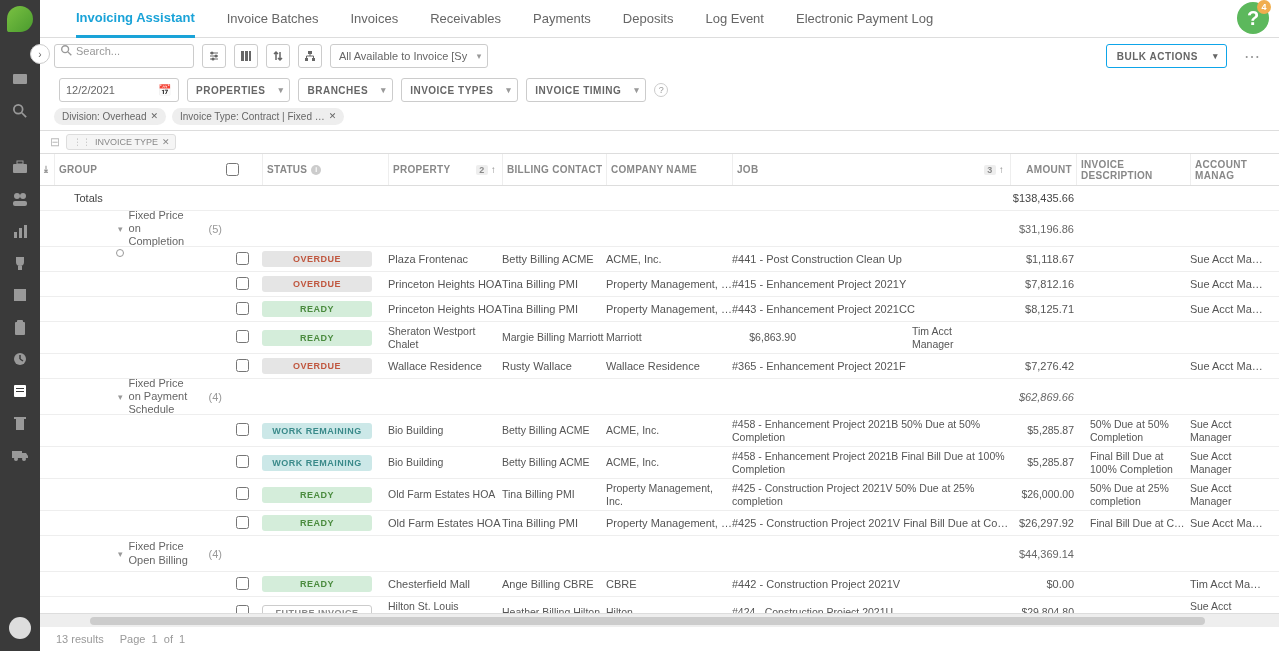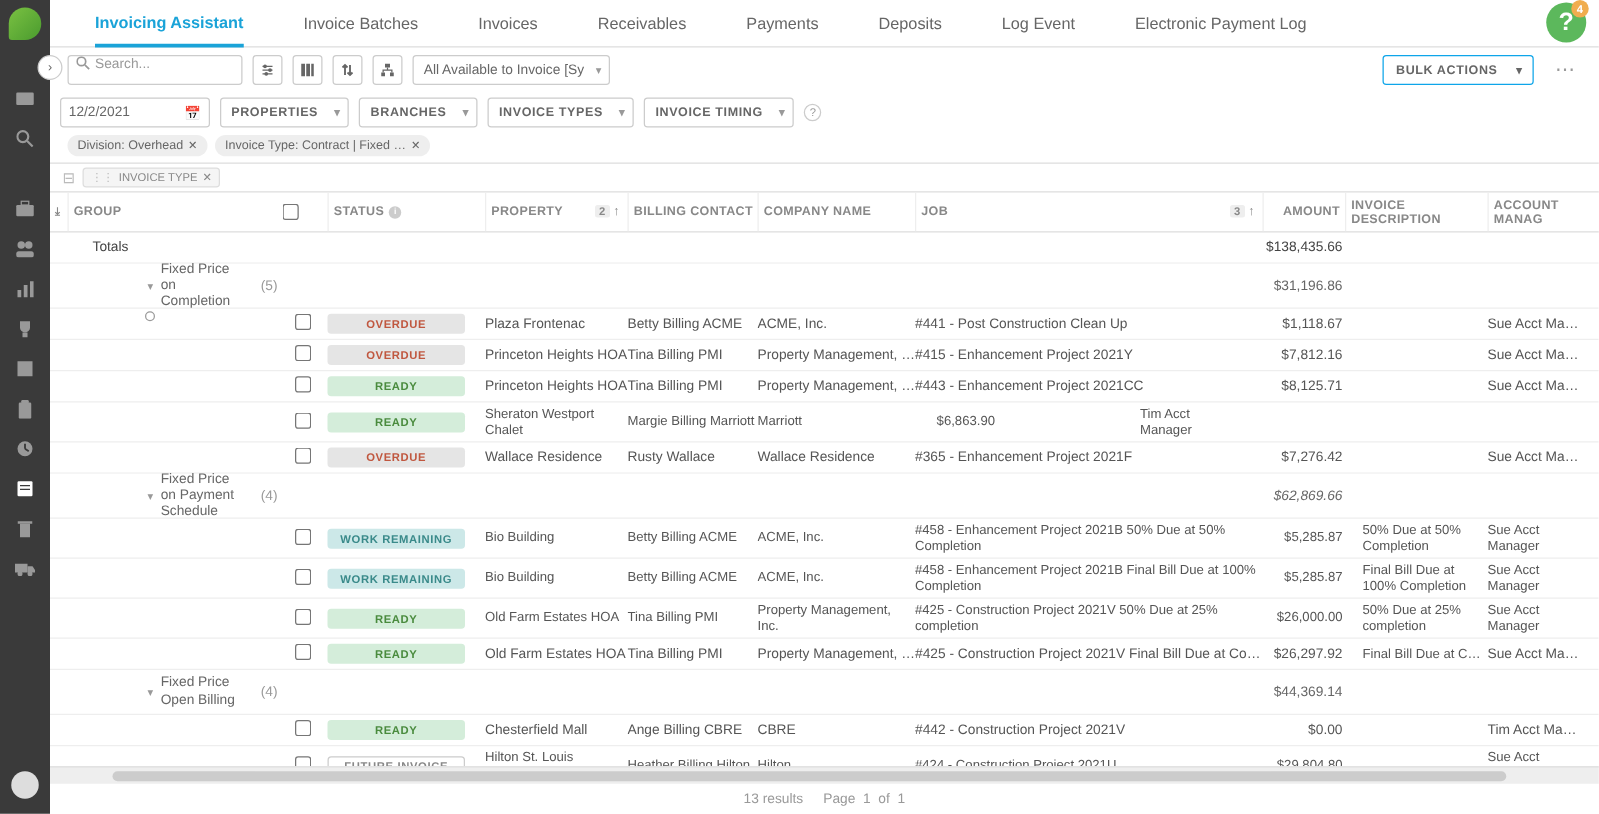--- a/index.html
+++ b/index.html
@@ -9,36 +9,36 @@
 .left-rail .logo { width: 26px; height: 26px; background: linear-gradient(135deg, #7ac142, #4a9b2e); border-radius: 50% 50% 50% 10%; }
 .left-rail .expand-btn { position: absolute; left: 30px; top: 44px; width: 20px; height: 20px; background: #fff; border: 1px solid #ccc; border-radius: 50%; display:flex; align-items:center; justify-content:center; font-size:10px; color:#666; z-index: 10;}
 .left-rail .rail-icon { width: 18px; height: 18px; color: #999; display:flex; align-items:center; justify-content:center; cursor:pointer; }
 .left-rail .rail-icon.active { color: #fff; }
 .left-rail .rail-icon svg { fill: currentColor; }
 .left-rail .spacer { height: 10px; }
 .left-rail .avatar { width: 22px; height: 22px; background: #ddd; border-radius: 50%; margin-top: auto; margin-bottom: 12px; }
 
 .main { position: absolute; left: 40px; top: 0; right: 0; bottom: 0; display: flex; flex-direction: column; }
 
-.top-tabs { height: 38px; border-bottom: 1px solid #ddd; display: flex; align-items: center; padding-left: 36px; gap: 48px; font-size: 13px; color: #666; position: relative; }
+.top-tabs { height: 38px; border-bottom: 1px solid #ddd; display: flex; align-items: center; padding-left: 36px; gap: 32px; font-size: 13px; color: #666; position: relative; }
 .top-tabs .tab { cursor: pointer; padding-bottom: 10px; margin-top: 10px; }
 .top-tabs .tab.active { color: #1aa3d8; font-weight: 600; border-bottom: 3px solid #1aa3d8; }
 .help-btn { position: absolute; right: 10px; top: 2px; width: 32px; height: 32px; background: #5cb85c; border-radius: 50%; color:#fff; font-size:20px; font-weight:bold; display:flex; align-items:center; justify-content:center; }
 .help-btn .badge { position: absolute; top:-2px; right:-2px; width:14px; height:14px; background:#f0ad4e; border-radius:50%; font-size:9px; display:flex; align-items:center; justify-content:center;}
 
 .toolbar1 { height: 36px; display: flex; align-items: center; padding: 0 14px; gap: 8px; }
 .search-box { width: 140px; height: 24px; border: 1px solid #ccc; border-radius: 3px; display:flex; align-items:flex-start; padding: 0 6px; color:#999; font-size:11px; gap:4px;}
 .tool-btn { width: 24px; height: 24px; border: 1px solid #ccc; border-radius: 3px; display:flex; align-items:center; justify-content:center; color:#666; cursor:pointer; font-size:11px;}
 .sys-select { height: 24px; border: 1px solid #ccc; border-radius: 3px; padding: 0 20px 0 8px; font-size: 11px; color:#666; display:flex; align-items:center; position:relative; min-width: 140px;}
 .sys-select::after { content:"▾"; position:absolute; right:6px; font-size:9px; color:#999;}
 .bulk-btn { margin-left: auto; height: 24px; border: 1px solid #0ea5e9; border-radius: 3px; padding: 0 28px 0 10px; font-size:10px; font-weight:600; color:#666; letter-spacing:0.5px; display:flex; align-items:center; position:relative;}
 .bulk-btn::after { content:"▾"; position:absolute; right:8px; font-size:9px;}
 .dots-btn { width: 26px; height: 24px; display:flex; align-items:center; justify-content:center; color:#999; font-size:16px; cursor:pointer; margin-left:4px;}
 
-.toolbar2 { height: 32px; display:flex; align-items:center; padding: 0 8px; gap: 8px;}
+.toolbar2 { height: 32px; display:flex; align-items:center; padding: 0 19px; gap: 8px;}
 .date-box { width: 120px; height: 24px; border:1px solid #ccc; border-radius:3px; padding:0 6px; font-size:11px; color:#666; display:flex; align-items:center; justify-content:space-between;}
 .filter-dd { height: 24px; border:1px solid #ccc; border-radius:3px; padding: 0 24px 0 8px; font-size:10px; font-weight:600; color:#666; letter-spacing:0.5px; display:flex; align-items:center; position:relative;}
 .filter-dd::after { content:"▾"; position:absolute; right:6px; font-size:9px; color:#999;}
 .help-icon { width:14px; height:14px; border:1px solid #ccc; border-radius:50%; font-size:9px; display:flex; align-items:center; justify-content:center; color:#999;}
 
 .filter-chips { height: 24px; display:flex; align-items:center; padding: 0 14px 4px; gap: 6px; }
 .chip { background: #eee; border-radius: 10px; padding: 3px 8px; font-size: 10px; color:#666; display:flex; align-items:center; gap:4px;}
 .chip .x { font-size:9px; cursor:pointer; }
 
 .group-bar { height: 24px; border-top:1px solid #ddd; border-bottom:1px solid #ddd; display:flex; align-items:center; padding: 0 10px; gap:6px;}
@@ -79,21 +79,21 @@
 .cell { overflow:hidden; text-overflow:ellipsis; white-space:nowrap; }
 .row .col-amount { padding-right: 2px; }
 .row .col-desc { font-size: 10.5px; }
 .row.data .col-property { font-size: 11px; }
 .row.multi { height: 32px; }
 .row.multi .cell { white-space: normal; line-height: 1.15; font-size: 10.5px; }
 
 .hscroll { height: 14px; background:#eee; border-top:1px solid #ddd; position:relative;}
 .hscroll .thumb { position:absolute; left:4%; width:90%; height:8px; top:3px; background:#ccc; border-radius:4px;}
 
-.footer { height: 24px; display:flex; align-items:center; justify-content:center; padding: 0 16px; gap: 16px; font-size: 11px; color:#999;}
+.footer { height: 24px; display:flex; align-items:center; justify-content:flex-start; padding: 0 16px; gap: 16px; font-size: 11px; color:#999;}
 
 .cursor-dot { position:absolute; left:116px; top:249px; width:8px; height:8px; border:1px solid #999; border-radius:50%;}
 .table-head > div { border-left: 1px solid #eee; height: 100%; display:flex; align-items:center; padding-left: 4px;}
 .table-head > div:first-child, .table-head .col-chk { border-left: none; }
 .col-prop-head { justify-content: space-between; padding-right: 6px;}
 .col-job-head { justify-content: space-between; padding-right: 6px;}
 </style>
 </head>
 <body>
 

